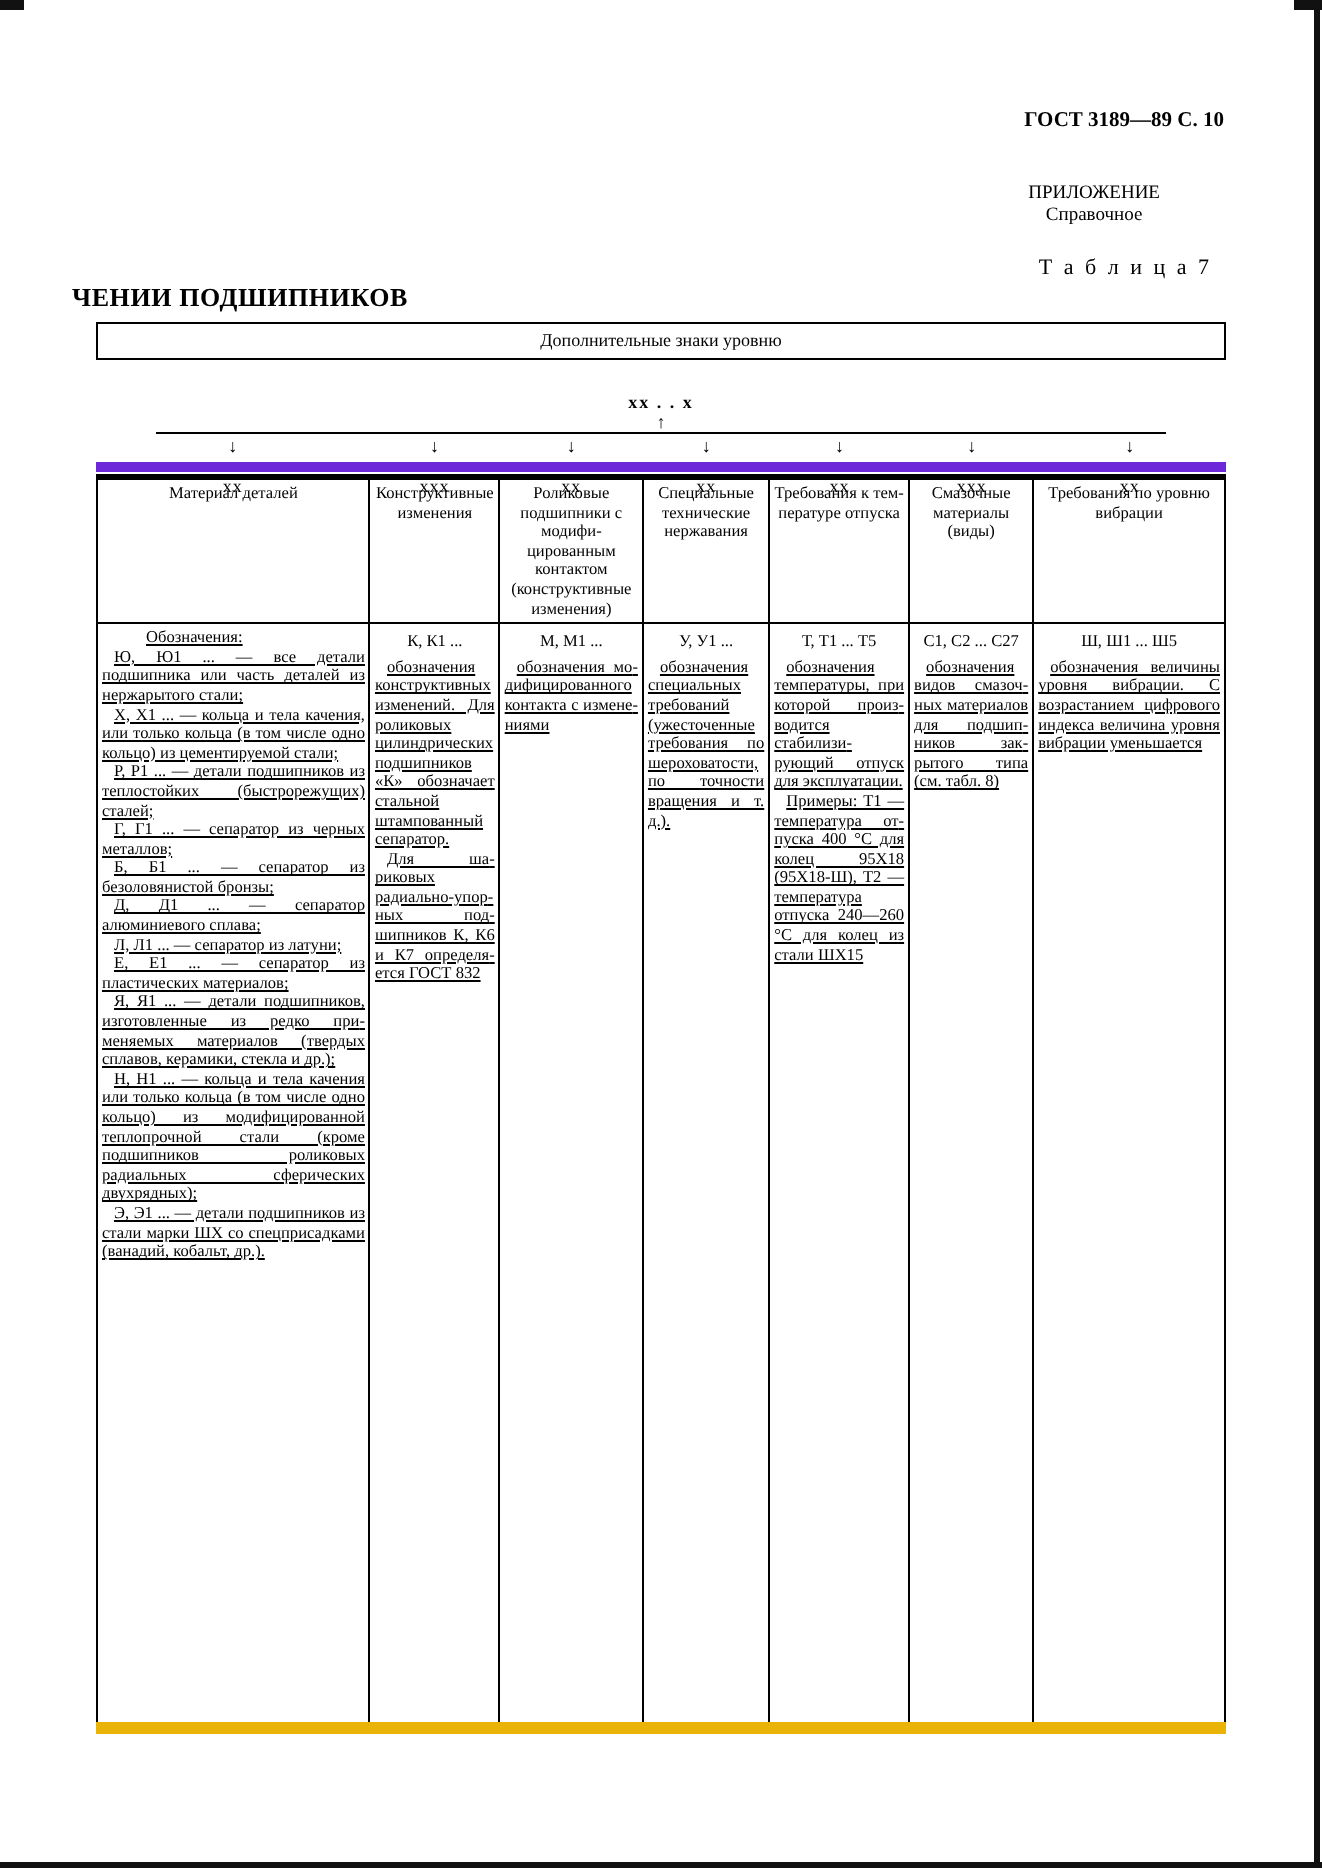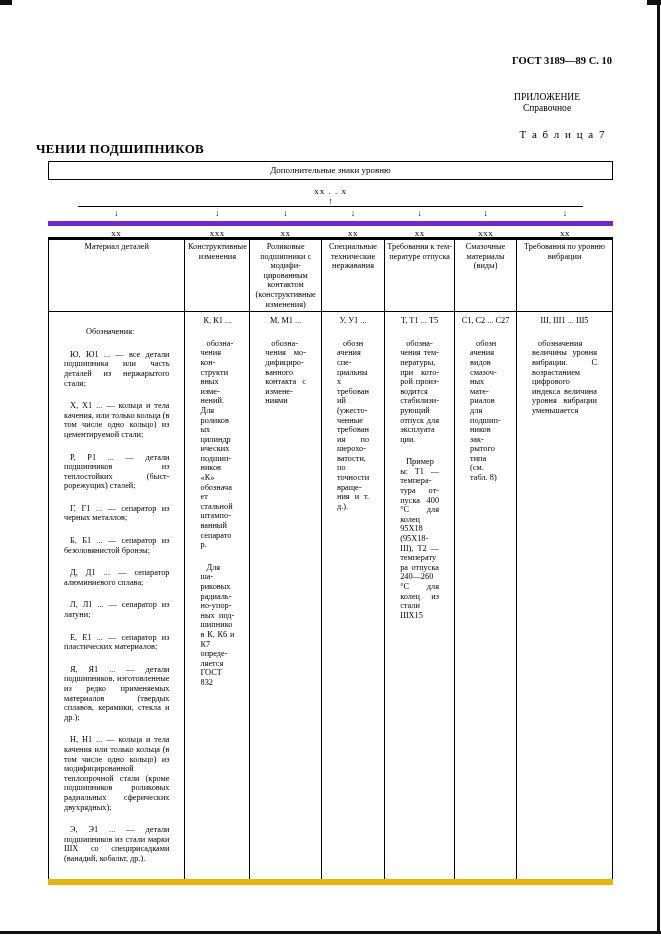--- a/index.html
+++ b/index.html
@@ -15,21 +15,21 @@
   .edge-tl{left:0;top:0;width:12px;height:5px;background:#111;}
   .edge-tr{right:0;top:0;width:14px;height:5px;background:#111;}
 
   .gost-header{top:55px;right:49px;font-weight:bold;font-size:10.5px;text-align:right;}
   .appendix{top:92px;right:81px;text-align:center;font-size:9.5px;line-height:11px;}
   .table-caption{top:128px;right:55px;font-size:11px;letter-spacing:1.5px;}
   .left-title{top:141px;left:36px;font-weight:bold;font-size:13px;letter-spacing:.3px;}
 
   .diagram{top:161px;left:48px;width:565px;font-size:9px;}
   .dbox{border:1px solid #000;height:17px;line-height:17px;text-align:center;}
-  .dcode{text-align:center;height:12px;line-height:12px;margin-top:5px;letter-spacing:1px;}
+  .dcode{text-align:center;height:12px;line-height:12px;margin-top:15px;letter-spacing:1px;font-weight:bold;}
   .uparrow{text-align:center;height:9px;line-height:9px;font-size:9px;}
   .distline{border-top:1px solid #000;margin:0 30px;height:0;}
   .flexrow{display:flex;width:100%;}
   .flexrow > span{display:block;text-align:center;}
   .arrows{height:13px;line-height:13px;}
   .codes{border-top:5px solid #6d28d9;height:14px;line-height:14px;letter-spacing:.5px;margin-top:1px;}
   .w1{width:24.2%;} .w2{width:11.5%;} .w3{width:12.7%;} .w4{width:11.2%;}
   .w5{width:12.4%;} .w6{width:11.0%;} .w7{width:17.0%;}
 
   table.main{
@@ -41,21 +41,21 @@
   table.main th, table.main td{
     border-left:1px solid #000;border-right:1px solid #000;
     vertical-align:top;padding:2px 2px;
   }
   table.main th{
     font-weight:normal;text-align:center;border-bottom:1px solid #000;
     height:66px;hyphens:auto;
   }
   table.main td{height:545px;hyphens:auto;}
   .code-line{text-align:center;margin:2px 0 3px 0;}
-  .cell-par{margin:13px;text-indent:6px;text-align:justify;overflow-wrap:break-word;}
+  .cell-par{margin:0;text-indent:6px;text-align:justify;overflow-wrap:break-word;text-decoration:underline;}
   .col-material .cell-par:first-child{text-indent:22px;text-align:left;}
 </style>
 </head>
 <body>
 
 <div class="abs edge-right"></div>
 <div class="abs edge-bottom"></div>
 <div class="abs edge-tl"></div>
 <div class="abs edge-tr"></div>
 

